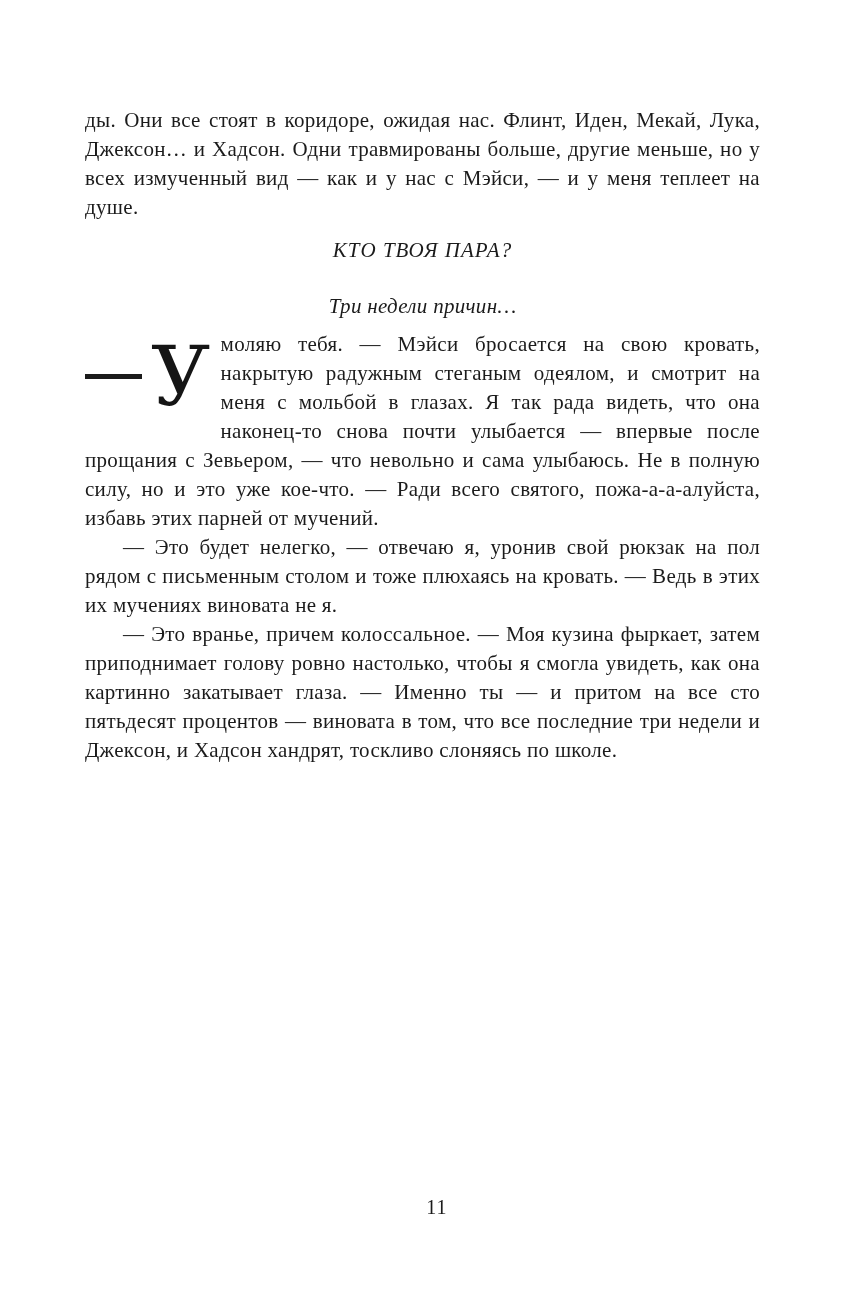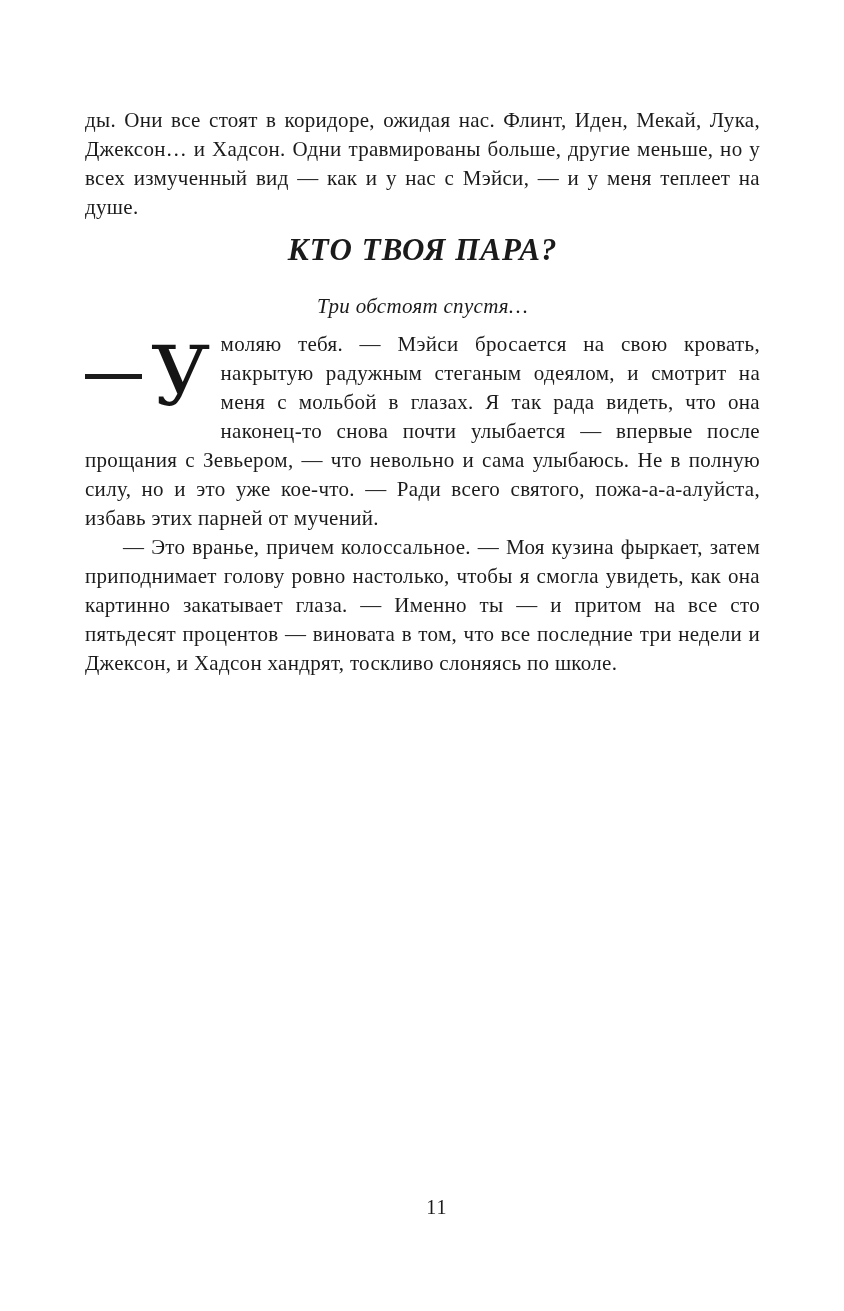--- a/index.html
+++ b/index.html
@@ -42,24 +42,24 @@
     font-size: 46px;
     line-height: 48px;
     font-weight: bold;
     letter-spacing: 2px;
     color: #151515;
   }
   .chapter-subtitle {
     margin: 12px 0 0 0;
     text-align: center;
     text-indent: 0;
-    font-size: 31px;
+    font-size: 21px;
     line-height: 32px;
     font-style: italic;
-    font-weight: bold;
+    font-weight: normal;
     letter-spacing: 1px;
     color: #1b1b1b;
   }
   .time-note {
     margin: 26px 0 0 0;
     text-align: center;
     text-indent: 0;
     font-style: italic;
     font-size: 21px;
     line-height: 29px;
@@ -108,29 +108,30 @@
   <main class="text-block">
 
     <p class="para no-indent" lang="ru">ды. Они все стоят в коридоре, ожидая нас. Флинт, Иден, Мекай, Лука, Джексон… и Хадсон. Одни травмированы больше, другие меньше, но у всех измученный вид — как и у нас с Мэйси, — и у меня теплеет на душе.</p>
 
 
 
 
 
     <h2 class="chapter-subtitle">КТО ТВОЯ ПАРА?</h2>
 
-    <p class="time-note">Три обстоят спустя…</p>
+    <p class="time-note">Три недели причин…</p>
 
     <div class="para no-indent opening" lang="ru">
       <span class="dropcap-group">
         <span class="dc-dash"></span>
         <span class="dc-letter">У</span>
       </span><span>моляю тебя. — Мэйси бросается на свою кровать, накрытую радужным стеганым одеялом, и смотрит на меня с мольбой в глазах. Я так рада видеть, что она наконец-то снова почти улыбается — впервые после прощания с Зевьером, — что невольно и сама улыбаюсь. Не в полную силу, но и это уже кое-что. — Ради всего святого, пожа-а-а-алуйста, избавь этих парней от мучений.</span>
     </div>
 
+    <p class="para" lang="ru">— Это будет нелегко, — отвечаю я, уронив свой рюкзак на пол рядом с письменным столом и тоже плюхаясь на кровать. — Ведь в этих их мучениях виновата не я.</p>
 
     <p class="para" lang="ru">— Это вранье, причем колоссальное. — Моя кузина фыркает, затем приподнимает голову ровно настолько, чтобы я смогла увидеть, как она картинно закатывает глаза. — Именно ты — и притом на все сто пятьдесят процентов — виновата в том, что все последние три недели и Джексон, и Хадсон хандрят, тоскливо слоняясь по школе.</p>
 
 
   </main>
 
   <footer class="page-footer">
     <span class="page-number">11</span>
   </footer>
 </div>

